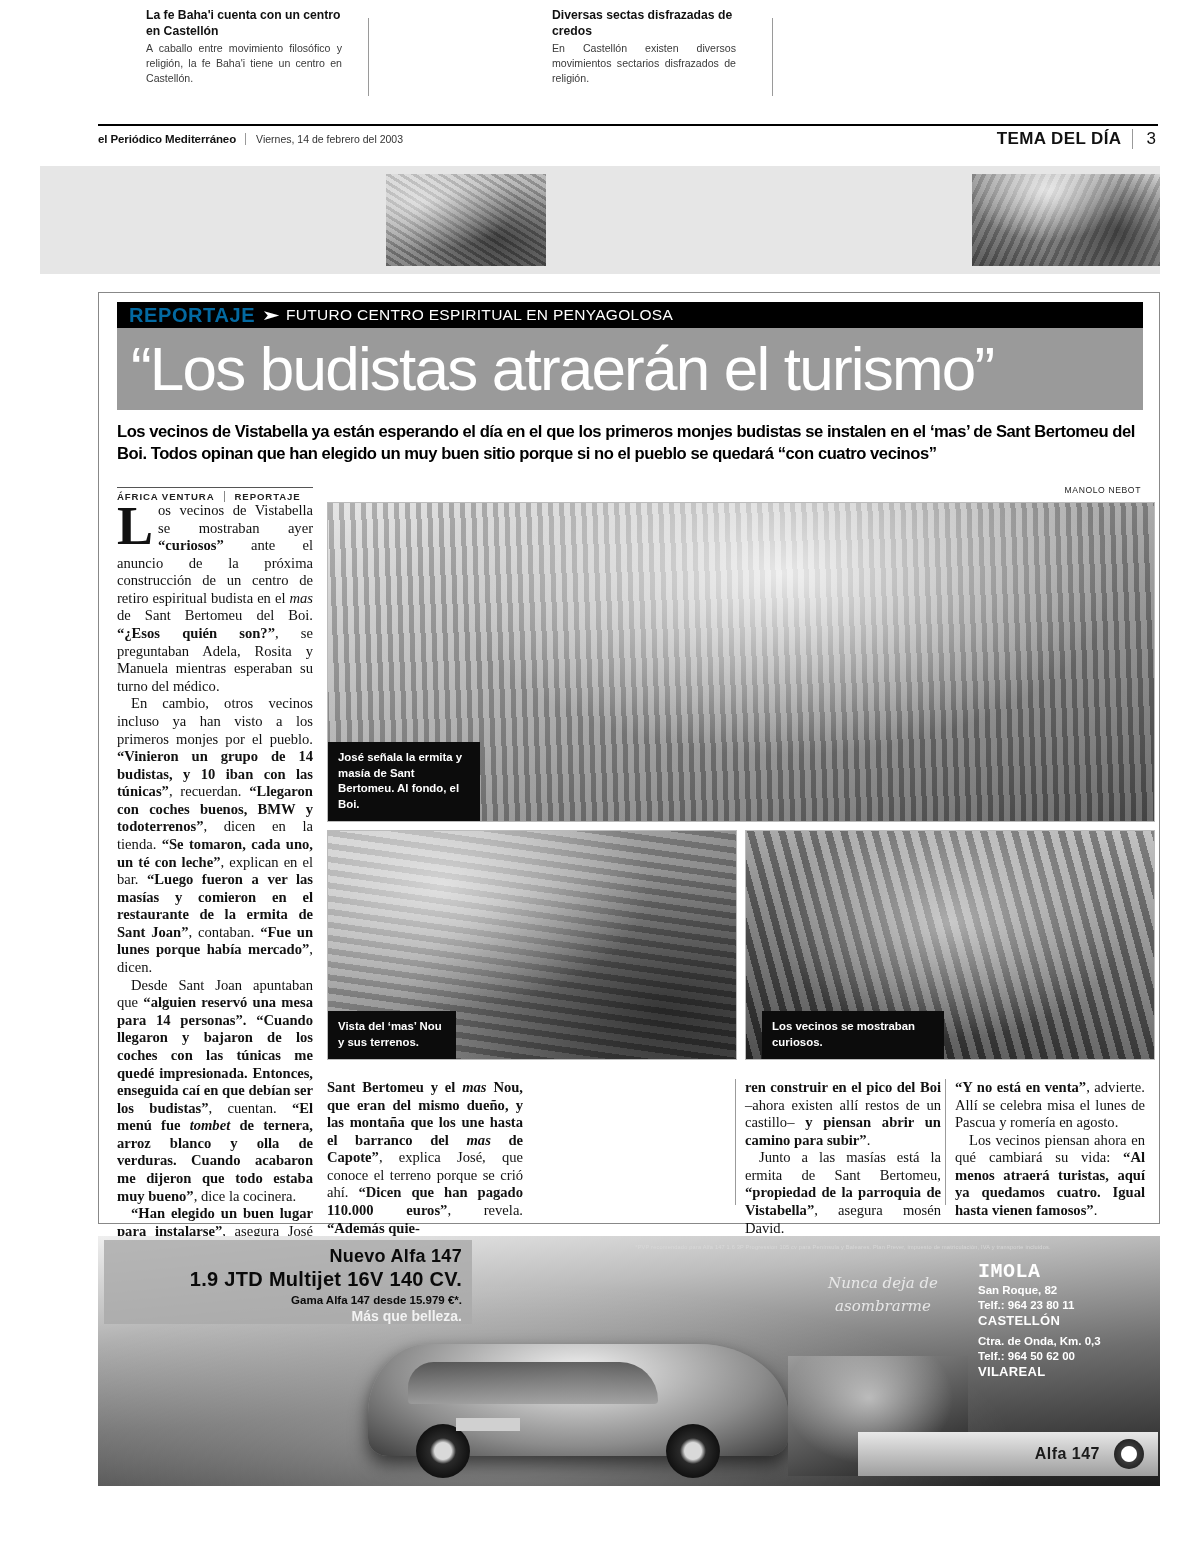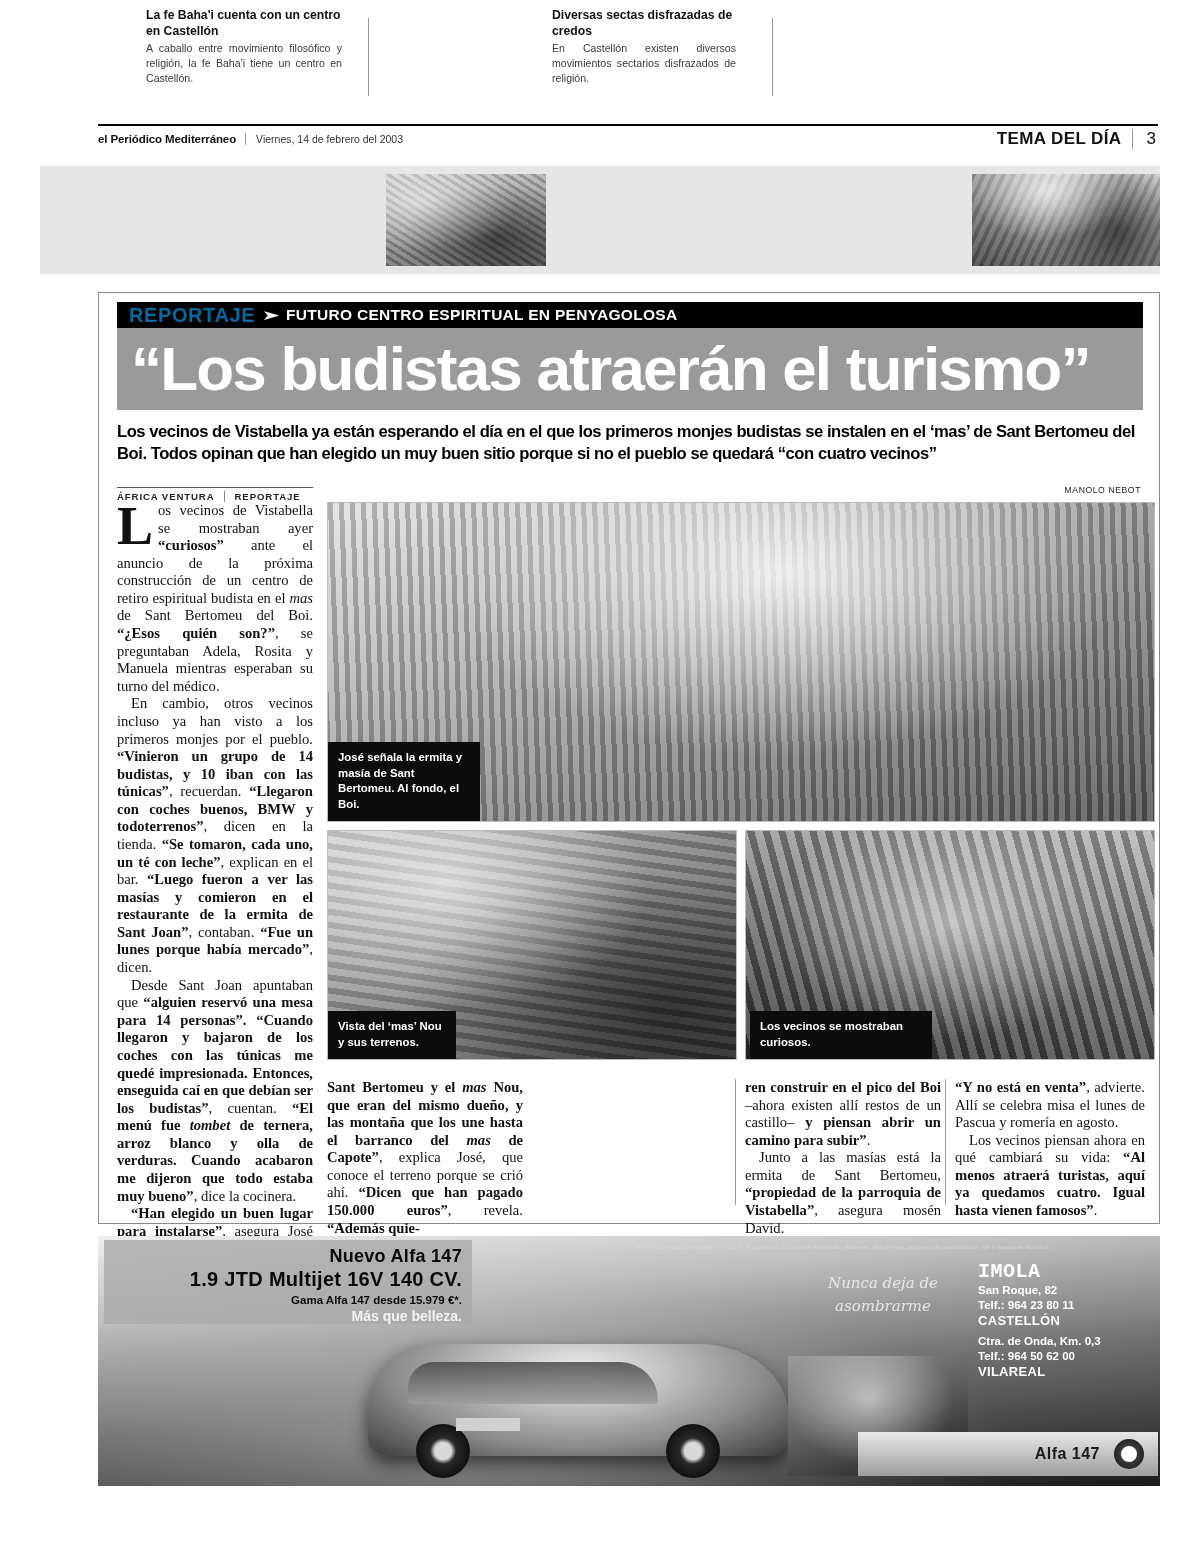--- a/index.html
+++ b/index.html
@@ -180,37 +180,36 @@
     color: #fff;
     font-size: 14px;
     margin: 0 9px 0 10px;
     transform: scaleX(1.6);
     display: inline-block;
   }
   .rep-kicker {
     color: #fff;
     font-size: 15.5px;
     letter-spacing: 0.3px;
-    font-weight: bold;
   }
 
   .band-headline {
     position: absolute;
     left: 18px; top: 35px;
     width: 1026px;
     height: 82px;
     background: #9a9a9a;
     display: flex;
     align-items: center;
     box-sizing: border-box;
   }
   .headline {
     color: #fff;
     font-size: 62px;
-    font-weight: 700;
+    font-weight: 400;
     letter-spacing: -1.8px;
     line-height: 1;
     padding-left: 14px;
     white-space: nowrap;
     font-family: "Liberation Sans", sans-serif;
   }
 
   .standfirst {
     position: absolute;
     left: 18px; top: 128px;
@@ -275,21 +274,21 @@
     background: #0c0c0c;
     color: #fff;
     font-size: 11.4px;
     font-weight: bold;
     line-height: 1.36;
     padding: 8px 10px 9px 10px;
     box-sizing: border-box;
   }
   .cap-main { left: 0; bottom: 0; width: 152px; }
   .cap-2 { left: 0; bottom: 0; width: 128px; }
-  .cap-3 { left: 4px; bottom: 0; width: 182px; }
+  .cap-3 { left: 16px; bottom: 0; width: 182px; }
 
   
   .col {
     position: absolute;
     font-family: "Liberation Serif", serif;
     font-size: 14.6px;
     line-height: 1.205;
     text-align: justify;
     color: #111;
     hyphens: none;
@@ -529,21 +528,21 @@
     </div>
 
     <div class="col colA">
       <p class="first"><span class="dropcap">L</span><span>os vecinos de Vistabella se mostraban ayer </span><b>“curiosos”</b><span> ante el anuncio de la próxima construcción de un centro de retiro espiritual budista en el </span><i>mas</i><span> de Sant Bertomeu del Boi. </span><b>“¿Esos quién son?”</b><span>, se preguntaban Adela, Rosita y Manuela mientras esperaban su turno del médico.</span></p>
       <p><span>En cambio, otros vecinos incluso ya han visto a los primeros monjes por el pueblo. </span><b>“Vinieron un grupo de 14 budistas, y 10 iban con las túnicas”</b><span>, recuerdan. </span><b>“Llegaron con coches buenos, BMW y todoterrenos”</b><span>, dicen en la tienda. </span><b>“Se tomaron, cada uno, un té con leche”</b><span>, explican en el bar. </span><b>“Luego fueron a ver las masías y comieron en el restaurante de la ermita de Sant Joan”</b><span>, contaban. </span><b>“Fue un lunes porque había mercado”</b><span>, dicen.</span></p>
       <p><span>Desde Sant Joan apuntaban que </span><b>“alguien reservó una mesa para 14 personas”. “Cuando llegaron y bajaron de los coches con las túnicas me quedé impresionada. Entonces, enseguida caí en que debían ser los budistas”</b><span>, cuentan. </span><b>“El menú fue </b><b><i>tombet</i></b><b> de ternera, arroz blanco y olla de verduras. Cuando acabaron me dijeron que todo estaba muy bueno”</b><span>, dice la cocinera.</span></p>
       <p><b>“Han elegido un buen lugar para instalarse”</b><span>, asegura José Bellés, otro vecino que tiene una casa junto a la pista que lleva al </span><i>mas</i><span> budista, a 15 kilómetros de Vistabella y a 980 metros sobre el nivel del mar. </span><b>“Han comprado el </b><b><i>mas</i></b><b> de</b></p>
     </div>
 
     <div class="col colB">
-      <p class="first"><b>Sant Bertomeu y el </b><b><i>mas</i></b><b> Nou, que eran del mismo dueño, y las montaña que los une hasta el barranco del </b><b><i>mas</i></b><b> de Capote”</b><span>, explica José, que conoce el terreno porque se crió ahí. </span><b>“Dicen que han pagado 150.000 euros”</b><span>, revela. </span><b>“Además quie-</b></p>
+      <p class="first"><b>Sant Bertomeu y el </b><b><i>mas</i></b><b> Nou, que eran del mismo dueño, y las montaña que los une hasta el barranco del </b><b><i>mas</i></b><b> de Capote”</b><span>, explica José, que conoce el terreno porque se crió ahí. </span><b>“Dicen que han pagado 110.000 euros”</b><span>, revela. </span><b>“Además quie-</b></p>
     </div>
 
 
     <div class="col colC">
       <p class="first"><b>ren construir en el pico del Boi </b><span>–ahora existen allí restos de un castillo– </span><b>y piensan abrir un camino para subir”</b><span>.</span></p>
       <p><span>Junto a las masías está la ermita de Sant Bertomeu, </span><b>“propiedad de la parroquia de Vistabella”</b><span>, asegura mosén David.</span></p>
     </div>
 
     <div class="col colD">
       <p class="first"><b>“Y no está en venta”</b><span>, advierte. Allí se celebra misa el lunes de Pascua y romería en agosto.</span></p>

